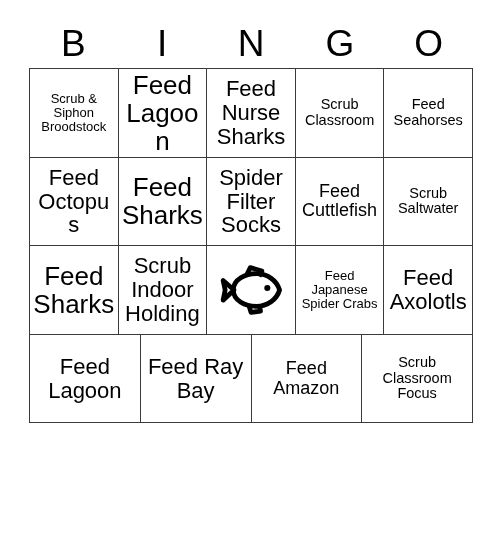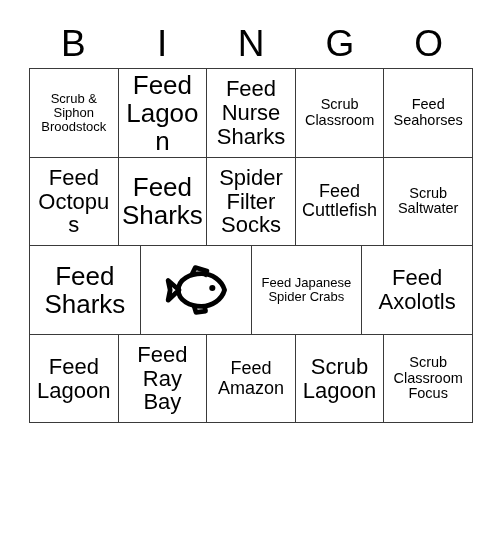--- a/index.html
+++ b/index.html
@@ -124,20 +124,23 @@
           <span class="cell-text sz-md">Feed Cuttlefish</span>
         </div>
         <div class="cell">
           <span class="cell-text sz-sm">Scrub Saltwater</span>
         </div>
       </div>
       <div class="grid-row">
         <div class="cell">
           <span class="cell-text sz-xl">Feed Sharks</span>
         </div>
+        <div class="cell">
+          <span class="cell-text sz-lg">Scrub Indoor Holding</span>
+        </div>
         <div class="cell free-cell">
           <svg viewBox="0 0 100 76">
             <path d="M24 38 C24 22 42 14 58 14 C74 14 88 24 92 38 C88 52 74 62 58 62 C42 62 24 54 24 38 Z" fill="none" stroke="#000" stroke-width="7" stroke-linejoin="round"></path>
             <path d="M25 38 L9 24 L12 38 L9 53 Z" fill="none" stroke="#000" stroke-width="7" stroke-linejoin="round"></path>
             <path d="M43 17 L49 5 L66 10 L62 18" fill="none" stroke="#000" stroke-width="7" stroke-linejoin="round"></path>
             <path d="M47 61 L50 71 L64 69 L62 60" fill="none" stroke="#000" stroke-width="7" stroke-linejoin="round"></path>
             <circle cx="74" cy="35" r="4.5" fill="#000"></circle>
           </svg>
         </div>
         <div class="cell">
@@ -151,21 +154,18 @@
         <div class="cell">
           <span class="cell-text sz-lg">Feed Lagoon</span>
         </div>
         <div class="cell">
           <span class="cell-text sz-lg">Feed Ray Bay</span>
         </div>
         <div class="cell">
           <span class="cell-text sz-md">Feed Amazon</span>
         </div>
         <div class="cell">
-          <span class="cell-text sz-lg">Scrub Lagoon</span>
-        </div>
-        <div class="cell">
           <span class="cell-text sz-sm">Scrub Classroom Focus</span>
         </div>
       </div>
     </div>
 
 </div>
 
 </body></html>

